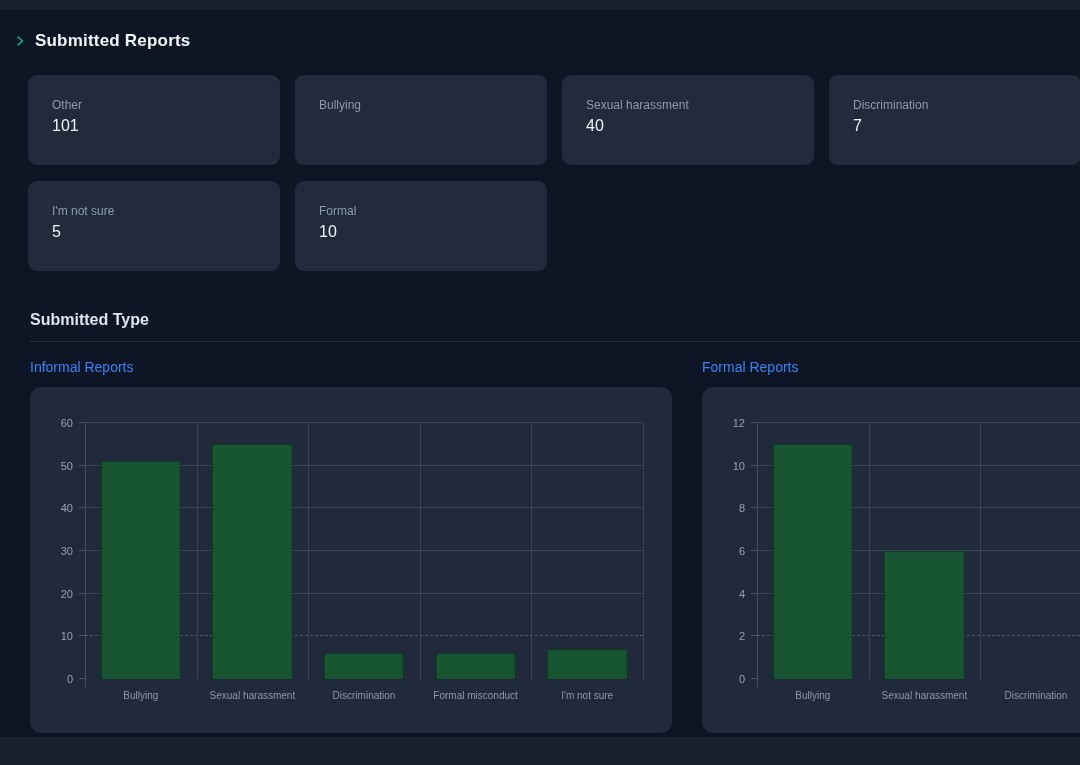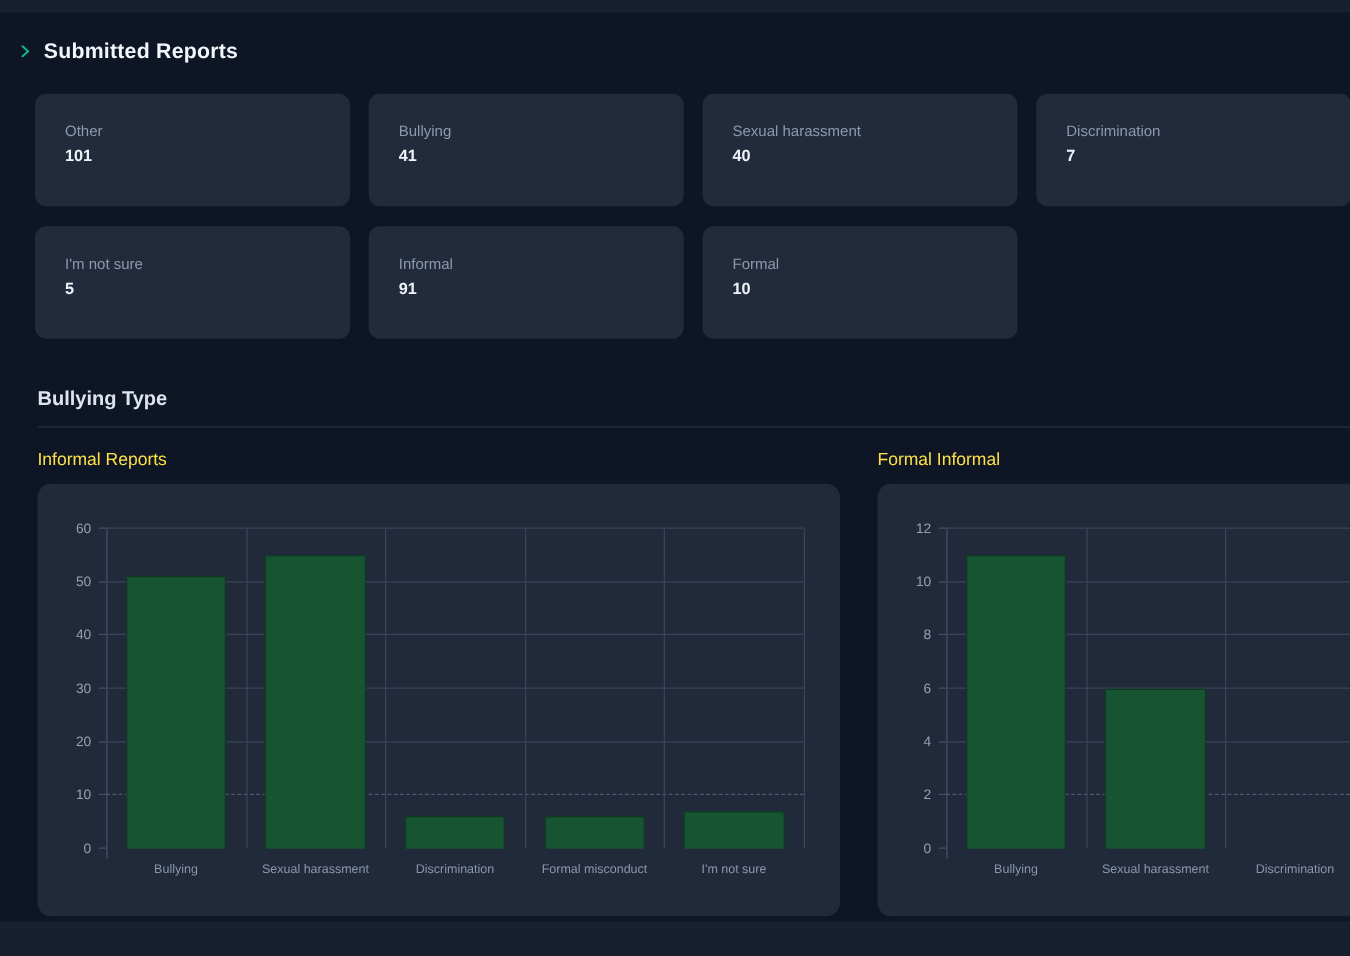--- a/index.html
+++ b/index.html
@@ -24,32 +24,32 @@
     position:absolute; left:28px; top:75px;
     display:grid; grid-template-columns:repeat(4,252px);
     gap:16px 15px;
   }
   .stat-card {
     width:252px; height:90px;
     background:#212b3c; border-radius:9px;
     padding:23px 24px;
   }
   .stat-label { color:#8d9aad; font-size:12px; margin-bottom:5px; }
-  .stat-value { color:#eef2f7; font-size:13px; font-weight:bold; }
+  .stat-value { color:#eef2f7; font-size:16px; font-weight:normal; }
   .incident-heading {
     position:absolute; left:30px; top:311px;
     color:#dde4ee; font-size:16px; font-weight:bold;
   }
   .divider {
     position:absolute; left:30px; top:341px; width:1050px; height:0;
     border-top:1px solid #232e44;
   }
   .chart-title {
     position:absolute; top:359px;
-    color:#fde047; font-size:14px;
+    color:#3b82f6; font-size:14px;
   }
   .chart-panel {
     position:absolute; top:387px; width:642px; height:346px;
     background:#202a3b; border-radius:11px;
   }
   .plot {
     position:absolute; left:55px; top:36px; width:558px; height:256px;
   }
   .yaxis   { position:absolute; left:0; top:0; bottom:-8px; width:0;
              border-left:1px solid #44506a; }
@@ -83,49 +83,44 @@
   <span class="section-title">Submitted Reports</span>
 </div>
 
 <div class="cards-grid">
     <div class="stat-card">
       <div class="stat-label">Other</div>
       <div class="stat-value">101</div>
     </div>
     <div class="stat-card">
       <div class="stat-label">Bullying</div>
-      <div class="stat-value">41</div>
     </div>
     <div class="stat-card">
       <div class="stat-label">Sexual harassment</div>
       <div class="stat-value">40</div>
     </div>
     <div class="stat-card">
       <div class="stat-label">Discrimination</div>
       <div class="stat-value">7</div>
     </div>
     <div class="stat-card">
       <div class="stat-label">I'm not sure</div>
       <div class="stat-value">5</div>
     </div>
     <div class="stat-card">
-      <div class="stat-label">Informal</div>
-      <div class="stat-value">91</div>
-    </div>
-    <div class="stat-card">
       <div class="stat-label">Formal</div>
       <div class="stat-value">10</div>
     </div>
   </div>
 
-<div class="incident-heading">Bullying Type</div>
+<div class="incident-heading">Submitted Type</div>
 <div class="divider"></div>
 
 <div class="chart-title" style="left:30px;">Informal Reports</div>
-<div class="chart-title" style="left:702px;">Formal Informal</div>
+<div class="chart-title" style="left:702px;">Formal Reports</div>
 
 <div class="chart-panel" style="left:30px;">
   <div class="plot">
       <div class="yaxis"></div>
       <div class="tickmark" style="bottom: 0%;"></div>
       <div class="ytick" style="bottom: 0%;">0</div>
       <div class="gridline dashed" style="bottom: 16.6667%;"></div>
       <div class="tickmark" style="bottom: 16.6667%;"></div>
       <div class="ytick" style="bottom: 16.6667%;">10</div>
       <div class="gridline" style="bottom: 33.3333%;"></div>

